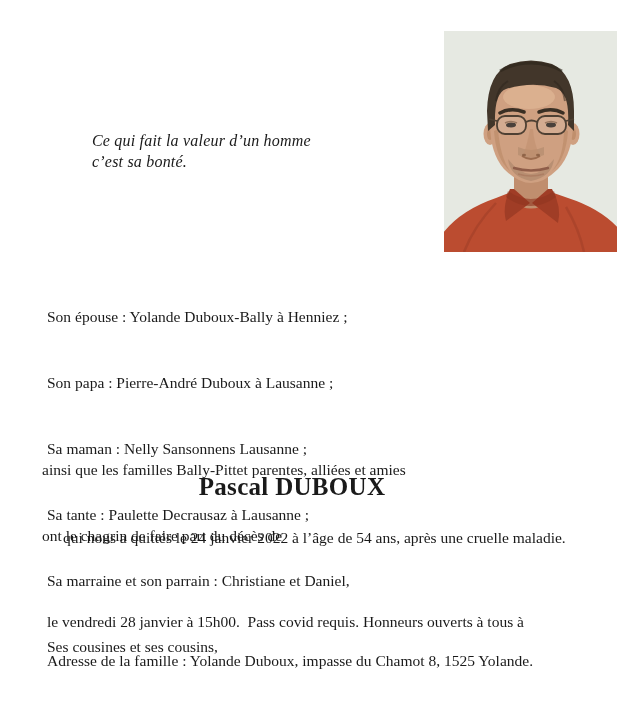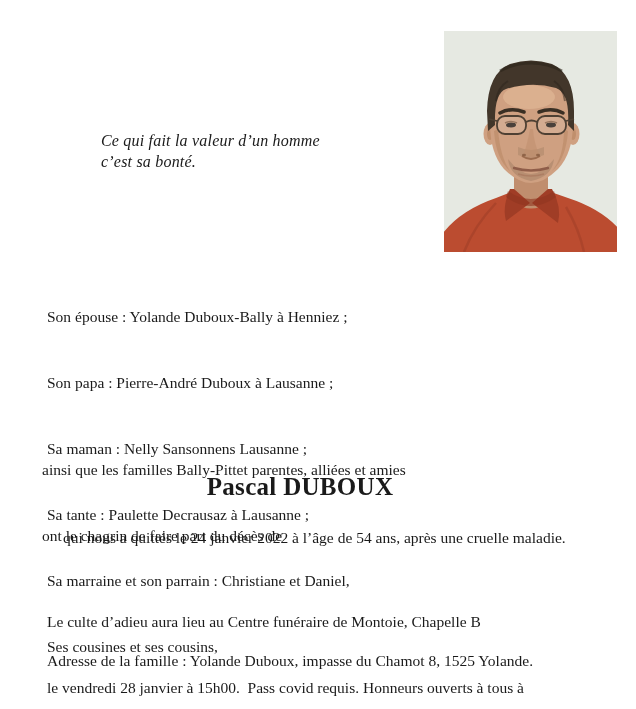--- a/index.html
+++ b/index.html
@@ -11,33 +11,32 @@
     position:relative;
     overflow:hidden;
   }
   .abs{position:absolute;}
   .b{font-weight:normal;}
   .quote{
     left:92px;top:130px;
     font-style:italic;
     font-size:16px;line-height:21px;
     letter-spacing:.2px;
-    margin-left:9px;
   }
   .bodytext{
     font-size:15.5px;line-height:22px;
     white-space:pre-wrap;
   }
   .family{left:47px;top:262px;}
   .families{left:42px;top:415px;}
   .deathline{left:63px;top:527px;width:575px;}
   .service{left:47px;top:567px;width:575px;}
   .address{left:47px;top:650px;width:580px;}
   .name{
-    left:12px;top:472px;width:576px;
+    left:4px;top:472px;width:576px;
     text-align:center;
     font-weight:bold;
     font-size:25px;line-height:30px;
     letter-spacing:.3px;
   }
   .photo{
     left:444px;top:31px;width:173px;height:221px;
   }
   .photo svg{display:block;}
 </style>
@@ -125,18 +124,17 @@
 <div class="abs bodytext families">
   <div><span>ainsi que les familles </span><span class="b">Bally-Pittet</span><span> parentes, alliées et amies</span></div>
   <div><span>ont le chagrin de faire part du décès de</span></div>
 </div>
 
 <div class="abs name">Pascal DUBOUX</div>
 
 <div class="abs bodytext deathline">qui nous a quittés le 24 janvier 2022 à l’âge de 54 ans, après une cruelle maladie.</div>
 
 <div class="abs bodytext service">
-  <div>Le culte d’adieu aura lieu au Centre funéraire de Montoie, Chapelle B</div>
   <div>le vendredi 28 janvier à 15h00.  Pass covid requis. Honneurs ouverts à tous à</div>
   
 </div>
 
 <div class="abs bodytext address"><span>Adresse de la famille : Yolande Duboux, impasse du Chamot 8, 1525 </span><span class="b">Yolande</span><span>.</span></div>
 
 </body></html>

